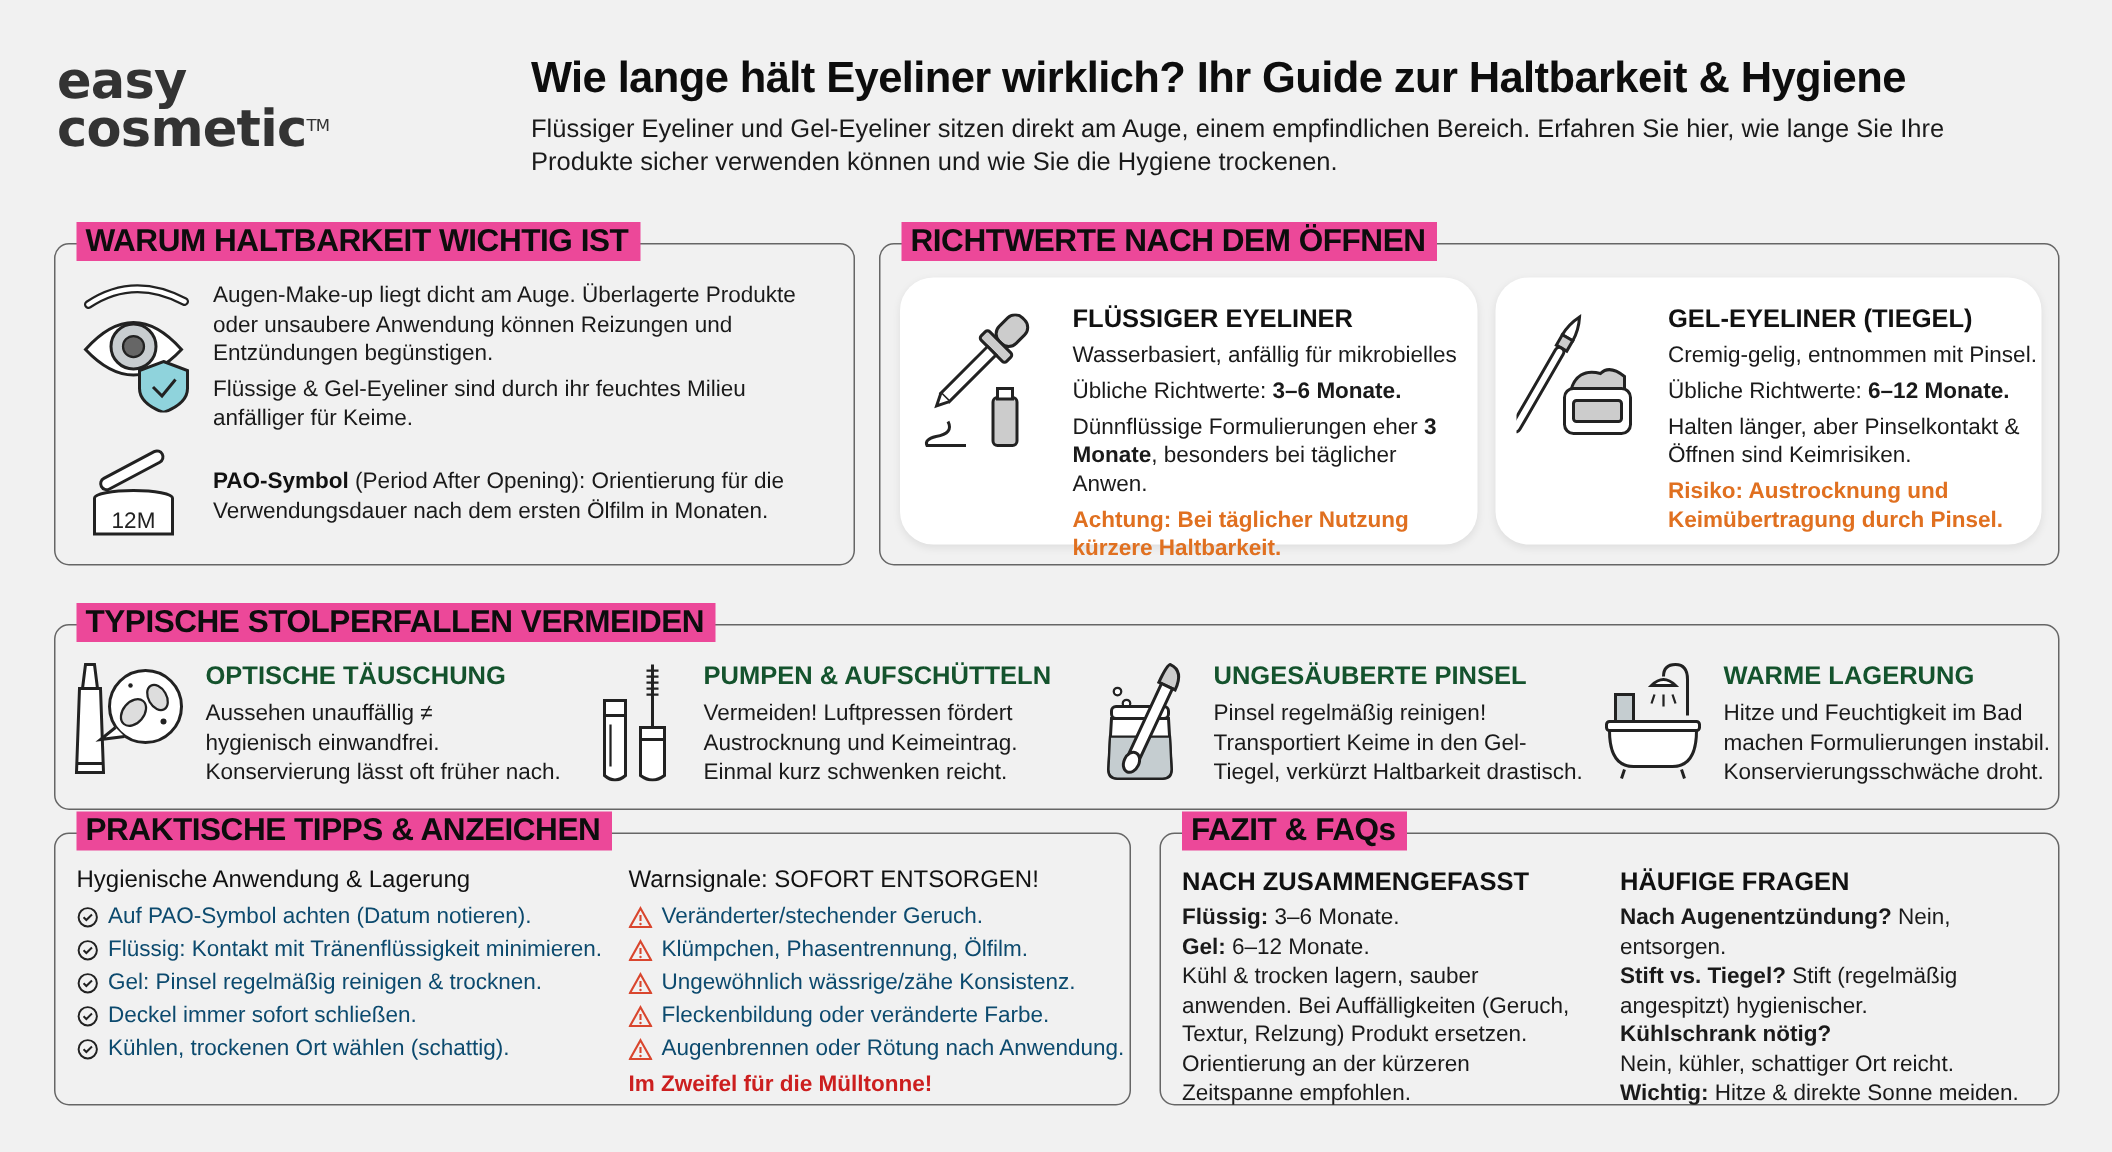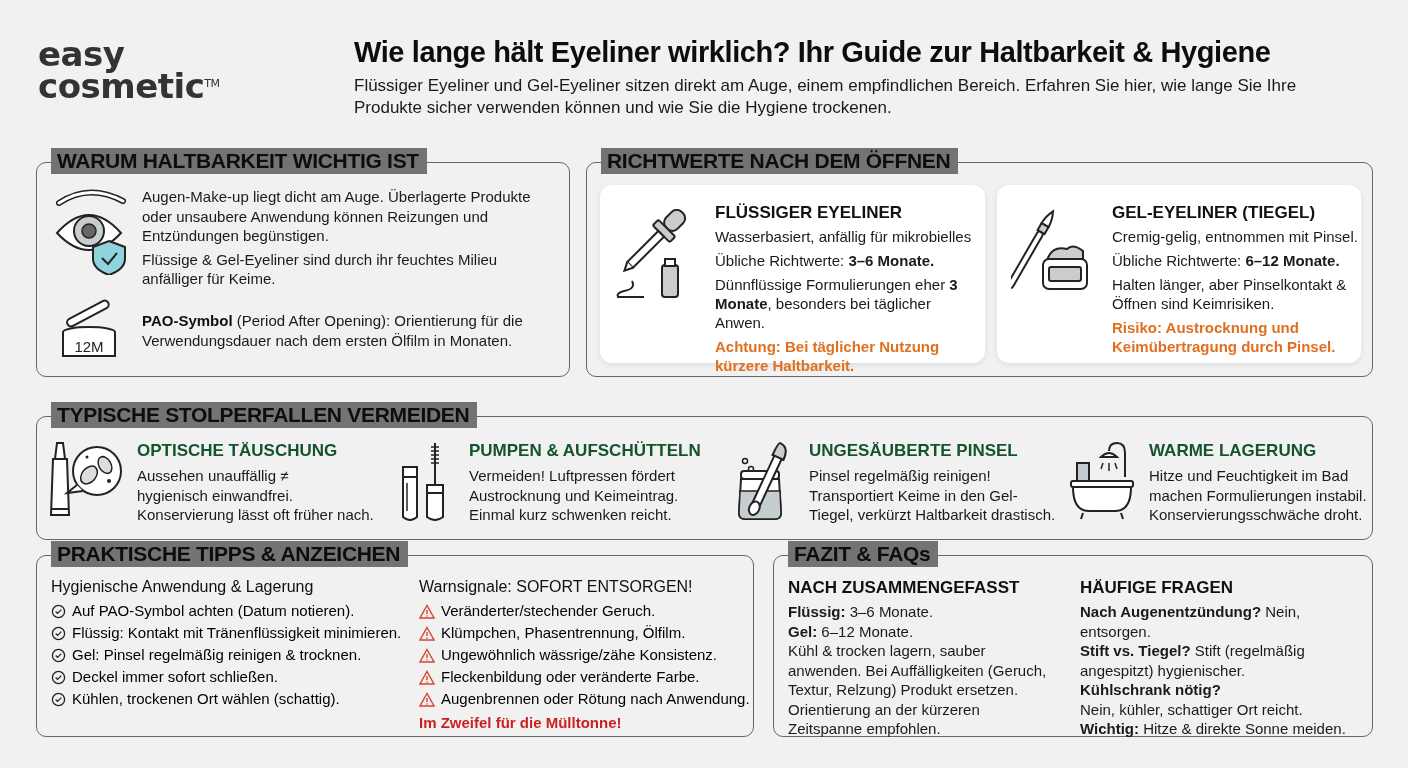--- a/index.html
+++ b/index.html
@@ -25,51 +25,51 @@
     position: absolute; left: 354px; top: 75px; width: 1000px;
     font-size: 17px; line-height: 22px; color: #1a1a1a;
   }
   .section {
     position: absolute;
     border: 1.5px solid #666;
     border-radius: 10px;
   }
   .sec-title {
     position: absolute; top: -15px; left: 14px;
-    background: #737373; padding: 0 8px 0 6px;
+    background: #ec4899; padding: 0 8px 0 6px;
     font-size: 21px; font-weight: bold; color: #0d0d0d; letter-spacing: -0.3px;
     line-height: 26px; white-space: nowrap;
   }
   .s1 { left: 36px; top: 162px; width: 534px; height: 215px; }
   .s2 { left: 586px; top: 162px; width: 787px; height: 215px; }
   .s3 { left: 36px; top: 416px; width: 1337px; height: 124px; }
   .s4 { left: 36px; top: 555px; width: 718px; height: 182px; }
   .s5 { left: 773px; top: 555px; width: 600px; height: 182px; }
   .txt { font-size: 15px; line-height: 19.5px; color: #1a1a1a; }
   .txt b { color: #111; }
   .p { margin-bottom: 4px; }
 
   .card {
-    position: absolute; top: 22px; background: #fff; border-radius: 12px;
+    position: absolute; top: 22px; background: #fff; border-radius: 22px;
     box-shadow: 0 2px 6px rgba(0,0,0,0.08);
     height: 178px;
   }
   .card .icon { position: absolute; left: 14px; top: 24px; }
   .card .body { position: absolute; left: 115px; top: 18px; }
   .card h3 { font-size: 17px; font-weight: bold; margin-bottom: 4px; color: #111; }
   .card .line { font-size: 15px; line-height: 19px; margin-bottom: 5px; color: #1a1a1a; }
   .warn { color: #e07020; font-weight: bold; font-size: 15px; line-height: 19px; }
 
   .pit { position: absolute; top: 24px; }
   .pit .icon { position: absolute; left: 0; top: 0; }
   .pit h4 { position: absolute; top: 0; font-size: 17px; font-weight: bold; white-space: nowrap; color: #14532d; }
   .pit .d { position: absolute; top: 25px; font-size: 15px; line-height: 19.5px; white-space: nowrap; color: #1a1a1a; }
 
   .sub { font-size: 16px; font-weight: normal; color: #111; margin-bottom: 4px; }
-  .li { font-size: 15px; line-height: 22px; white-space: nowrap; color: #000000; display: flex; align-items: center; }
+  .li { font-size: 15px; line-height: 22px; white-space: nowrap; color: #0c4a6e; display: flex; align-items: center; }
   .li svg { margin-right: 6px; flex-shrink: 0; }
   .red { color: #cc1f1f; font-weight: bold; font-size: 15px; margin-top: 4px; }
   .faq-h { font-size: 17px; font-weight: bold; margin-bottom: 4px; color: #111; }
   .fl { font-size: 15px; line-height: 19.5px; color: #1a1a1a; }
 </style>
 </head>
 <body>
 
 <div class="logo">
   <div>easy</div>

